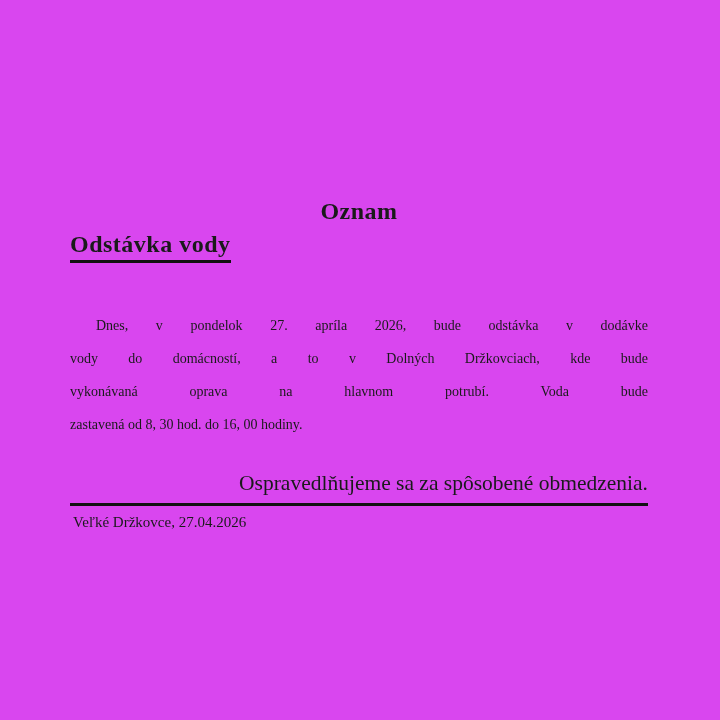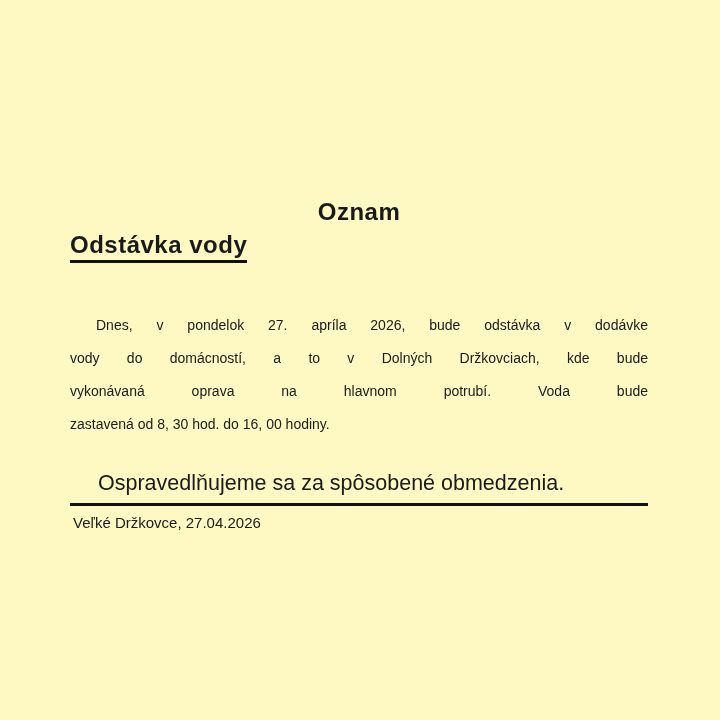--- a/index.html
+++ b/index.html
@@ -6,22 +6,22 @@
     margin: 0;
     padding: 0;
     width: 720px;
     height: 720px;
     background: #ffffff;
     overflow: hidden;
   }
   .page {
     position: absolute;
     inset: 0;
-    background: #fef9c3;
-    font-family: Liberation Sans, sans-serif;
+    background: #d946ef;
+    font-family: Liberation Serif, serif;
     color: #1a1a1a;
   }
   .content {
     position: absolute;
     left: 70px;
     top: 0;
     width: 578px;
   }
   .title {
     margin: 197px 0 0 0;
@@ -55,20 +55,21 @@
     text-align-last: justify;
   }
   .line.ind {
     text-indent: 26px;
   }
   .apology {
     margin: 29px 0 0 0;
     font-size: 21.5px;
     line-height: 26px;
     text-indent: 28px;
+    text-align: right;
   }
   .rule {
     margin: 7px 0 0 0;
     border: none;
     border-top: 3px solid #111111;
     width: 100%;
   }
   .footer {
     margin-top: 7px;
     padding-left: 3px;

